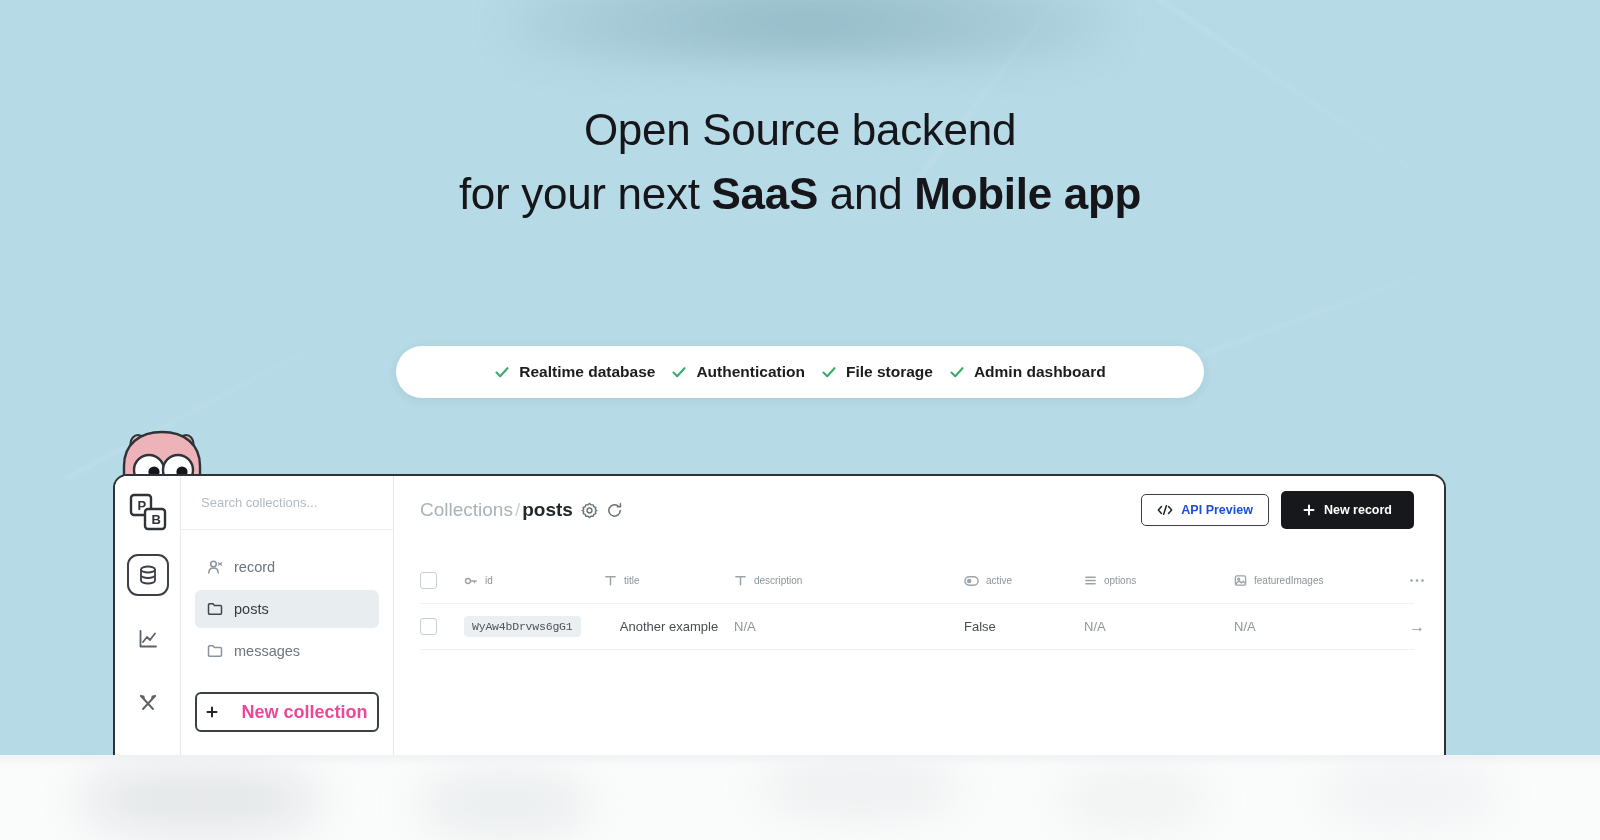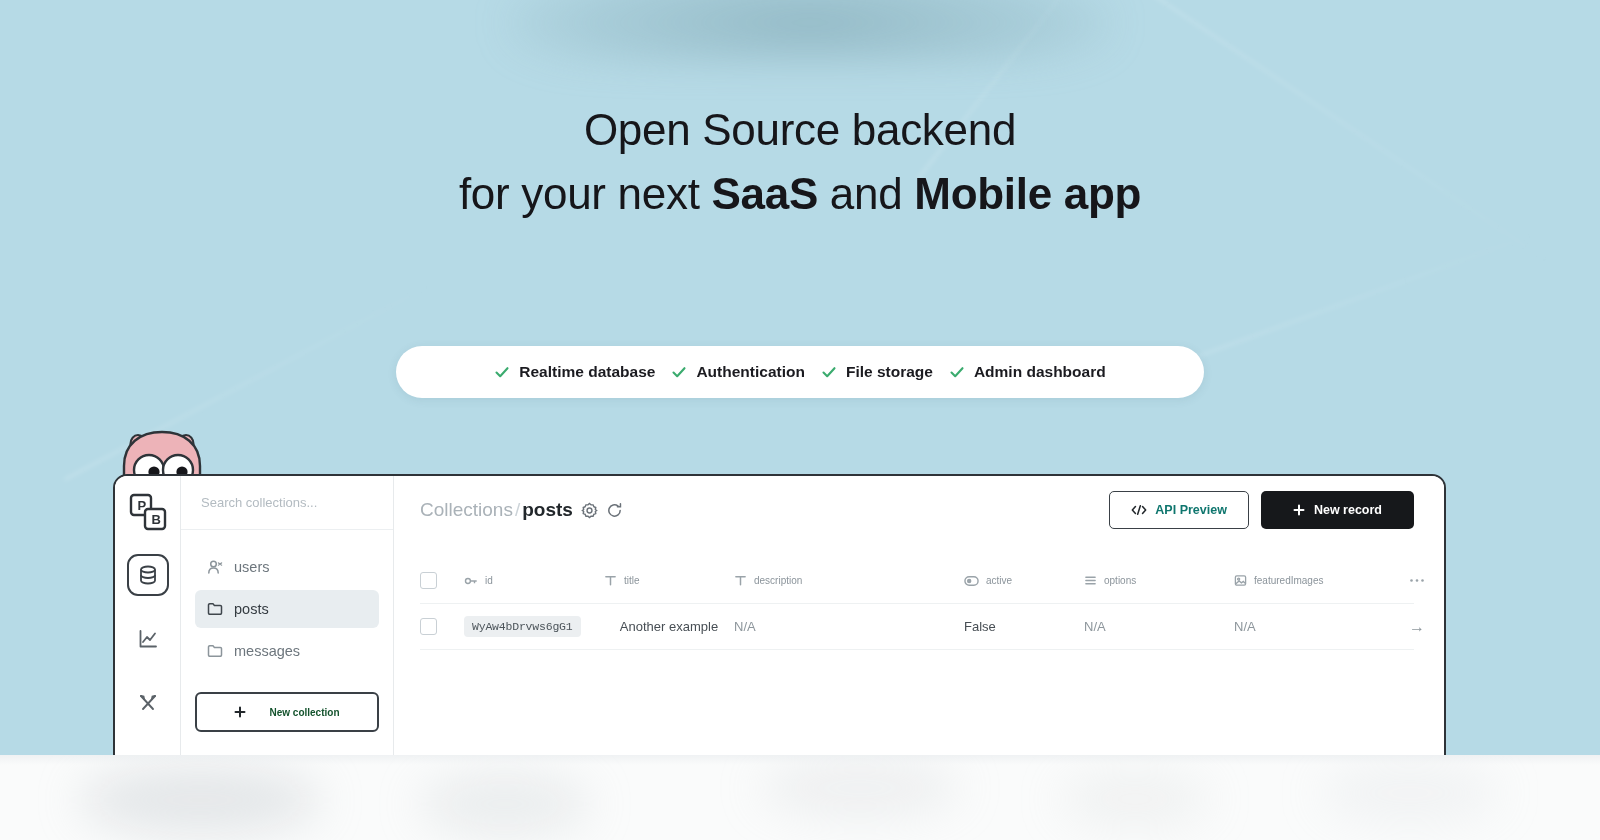--- a/index.html
+++ b/index.html
@@ -155,23 +155,23 @@
   }
   .coll-item.selected { background: #e8edf0; color: #343b41; }
   .coll-item svg { display: block; flex: 0 0 16px; }
   .new-collection {
     margin: 22px 14px 0 14px;
     height: 40px;
     border: 2px solid #3a4046;
     border-radius: 6px;
     display: flex; align-items: center; justify-content: center;
     gap: 23px;
-    font-size: 10px;
+    font-size: 18px;
     font-weight: 700;
-    color: #14532d;
+    color: #ec4899;
   }
 
   
   .main {
     flex: 1;
     display: flex;
     flex-direction: column;
     min-width: 0;
     background: #fff;
   }
@@ -181,31 +181,31 @@
     align-items: center;
     padding: 0 30px 0 26px;
     gap: 0;
   }
   .crumb-collections { font-size: 19px; color: #aab2b8; }
   .crumb-sep { font-size: 19px; color: #ccd3d8; margin: 0 2px; }
   .crumb-current { font-size: 19px; font-weight: 700; color: #22272b; }
   .topbar-icon { margin-left: 8px; color: #717a81; display: flex; align-items: center; }
   .topbar-spacer { flex: 1; }
   .btn-api {
-    height: 38px;
-    padding: 0 21px;
+    height: 32px;
+    padding: 0 15px;
     border: 1.6px solid #3a4046;
     border-radius: 5px;
     display: flex; align-items: center; gap: 8px;
-    font-size: 12.5px; font-weight: 700; color: #0f766e;
+    font-size: 12.5px; font-weight: 700; color: #1d4ed8;
     background: #fff;
   }
   .btn-new {
     height: 38px;
-    padding: 0 32px;
+    padding: 0 22px;
     margin-left: 12px;
     background: #16181b;
     border-radius: 5px;
     display: flex; align-items: center; gap: 9px;
     font-size: 12.5px; font-weight: 700; color: #ffffff;
   }
 
   .filterbar { padding: 4px 30px 0 26px; }
   .filter-input {
     height: 40px;
@@ -385,21 +385,21 @@
       <div class="search-collections">
         <input value="" placeholder="Search collections..." style="">
       </div>
       <div class="coll-list">
         <div class="coll-item">
           <svg width="16" height="16" viewBox="0 0 16 16" fill="none" stroke="#8c959b" stroke-width="1.5" stroke-linecap="round">
             <circle cx="6.5" cy="5" r="2.8"></circle>
             <path d="M1.8 14 C1.8 10.5 3.9 9 6.5 9 C9.1 9 11.2 10.5 11.2 14"></path>
             <path d="M11.5 4 L14.5 6 M11.5 6 L14.5 4"></path>
           </svg>
-          <span>users</span>
+          <span>record</span>
         </div>
         <div class="coll-item selected">
           <svg width="16" height="16" viewBox="0 0 16 16" fill="none" stroke="#3f464c" stroke-width="1.5" stroke-linejoin="round">
             <path d="M1.5 4 A1.2 1.2 0 0 1 2.7 2.8 H6 L7.4 4.4 H13.3 A1.2 1.2 0 0 1 14.5 5.6 V12 A1.2 1.2 0 0 1 13.3 13.2 H2.7 A1.2 1.2 0 0 1 1.5 12 Z"></path>
           </svg>
           <span>posts</span>
         </div>
         <div class="coll-item">
           <svg width="16" height="16" viewBox="0 0 16 16" fill="none" stroke="#8c959b" stroke-width="1.5" stroke-linejoin="round">
             <path d="M1.5 4 A1.2 1.2 0 0 1 2.7 2.8 H6 L7.4 4.4 H13.3 A1.2 1.2 0 0 1 14.5 5.6 V12 A1.2 1.2 0 0 1 13.3 13.2 H2.7 A1.2 1.2 0 0 1 1.5 12 Z"></path>

